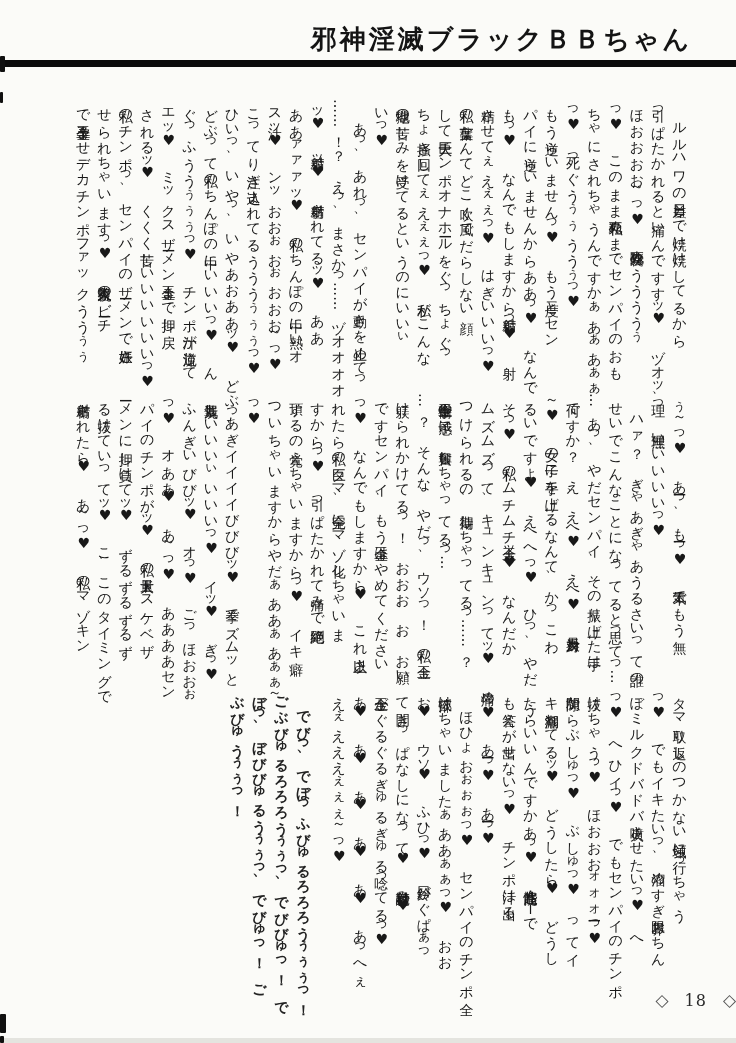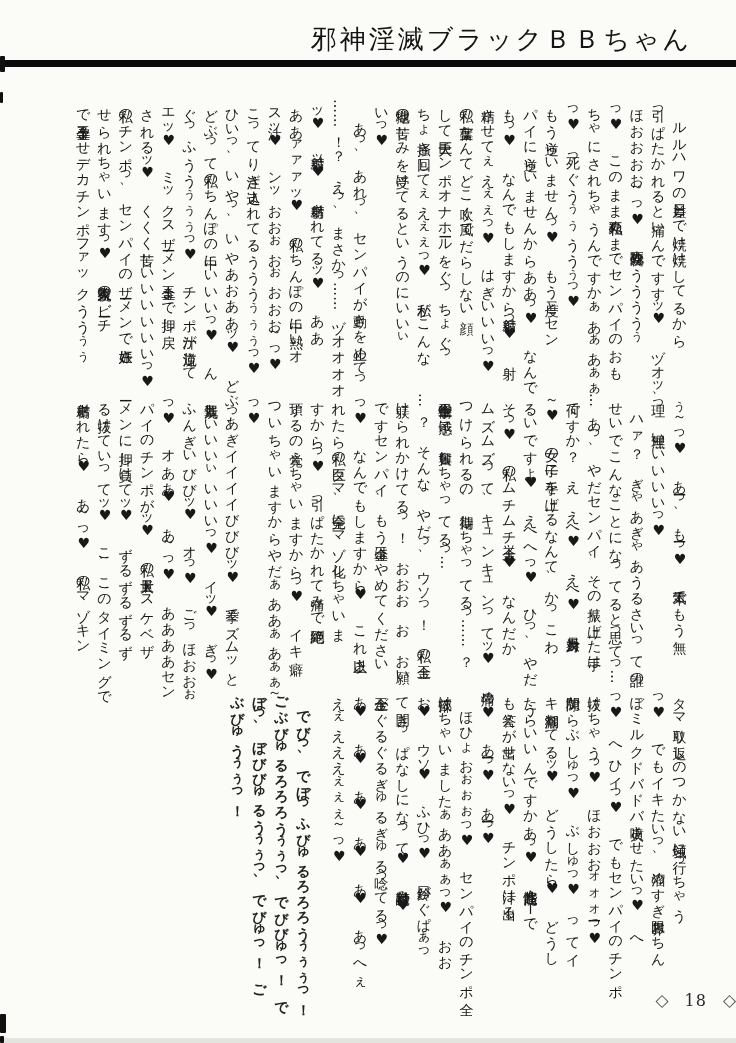--- a/index.html
+++ b/index.html
@@ -5,20 +5,21 @@
   html,body{margin:0;padding:0;}
   body{
     width:736px;height:1043px;position:relative;overflow:hidden;
     background:#fbfbf8;color:#181818;
     font-family:"DejaVu Serif","Liberation Serif",serif;
   }
   .page-title{
     position:absolute;top:22px;right:44px;
     font-size:26px;letter-spacing:3px;color:#141414;
     white-space:nowrap;
+    font-weight:bold;
   }
   .header-rule{
     position:absolute;top:60px;left:0;width:736px;height:7px;
     background:#0b0b0b;
   }
   .band{
     position:absolute;right:46px;height:292px;
     writing-mode:vertical-rl;text-orientation:mixed;
   }
   #band0{top:99px;}

